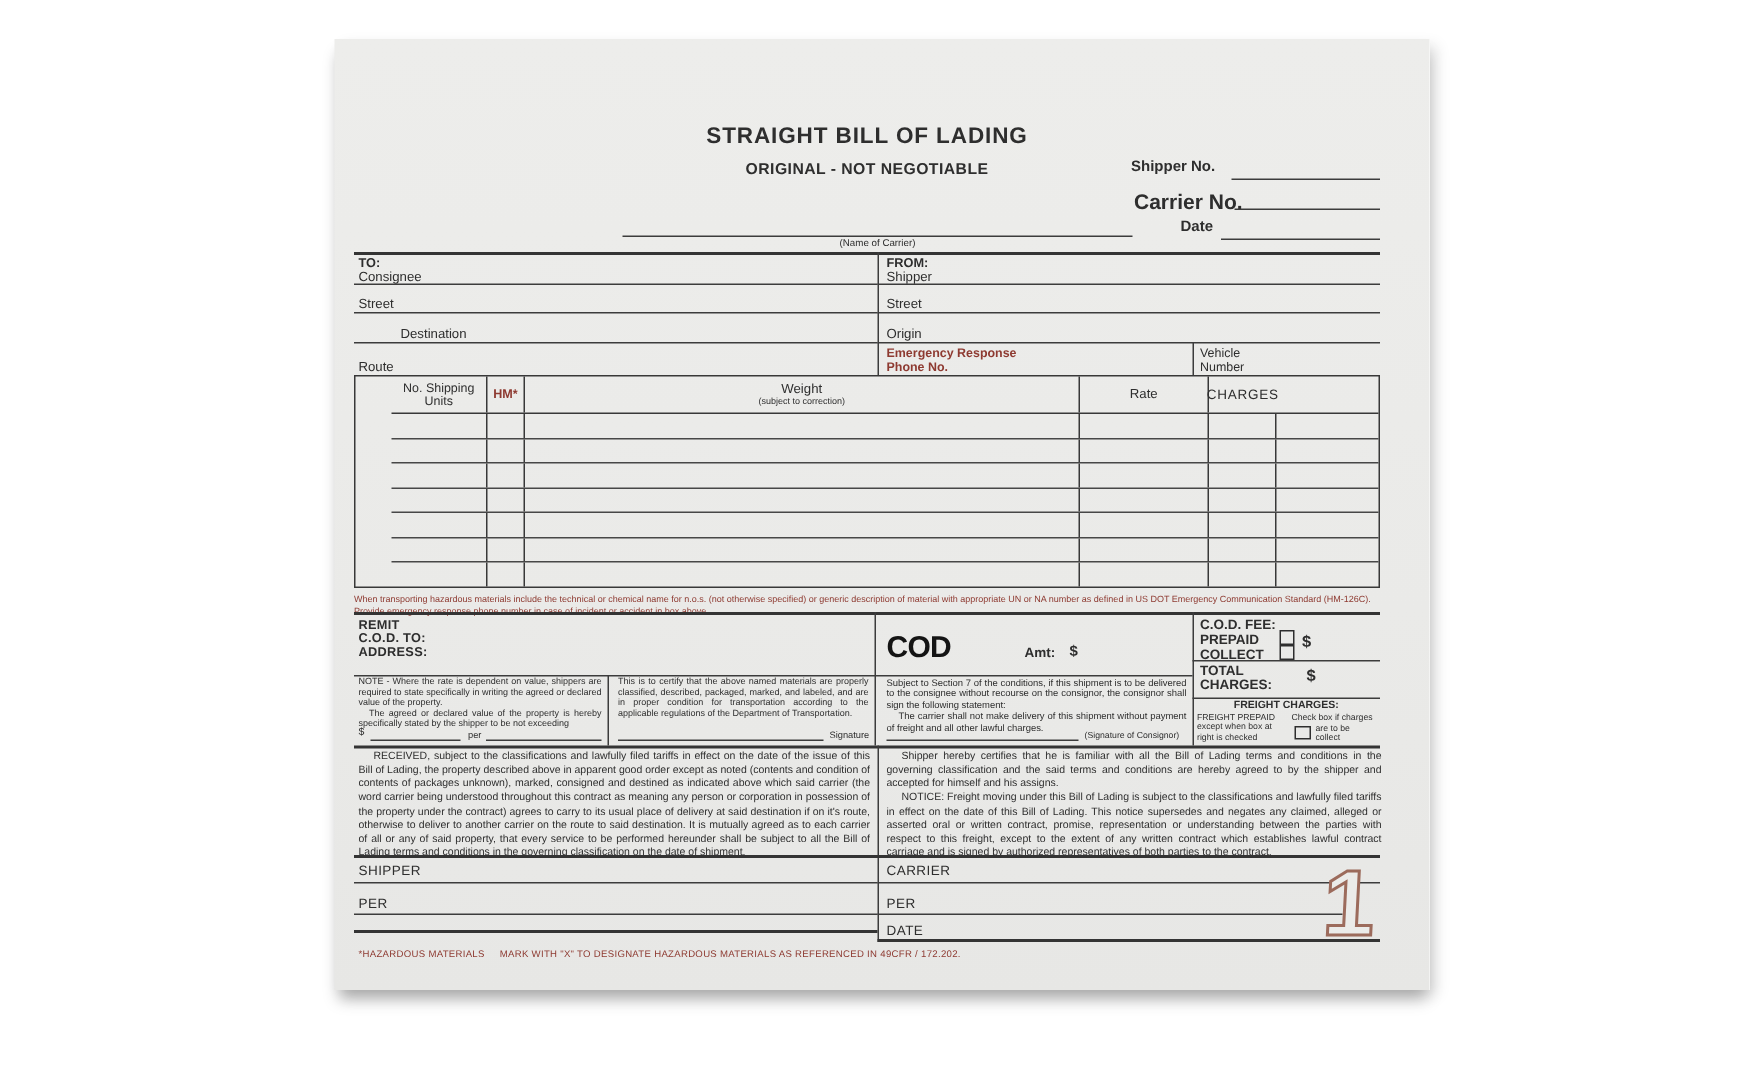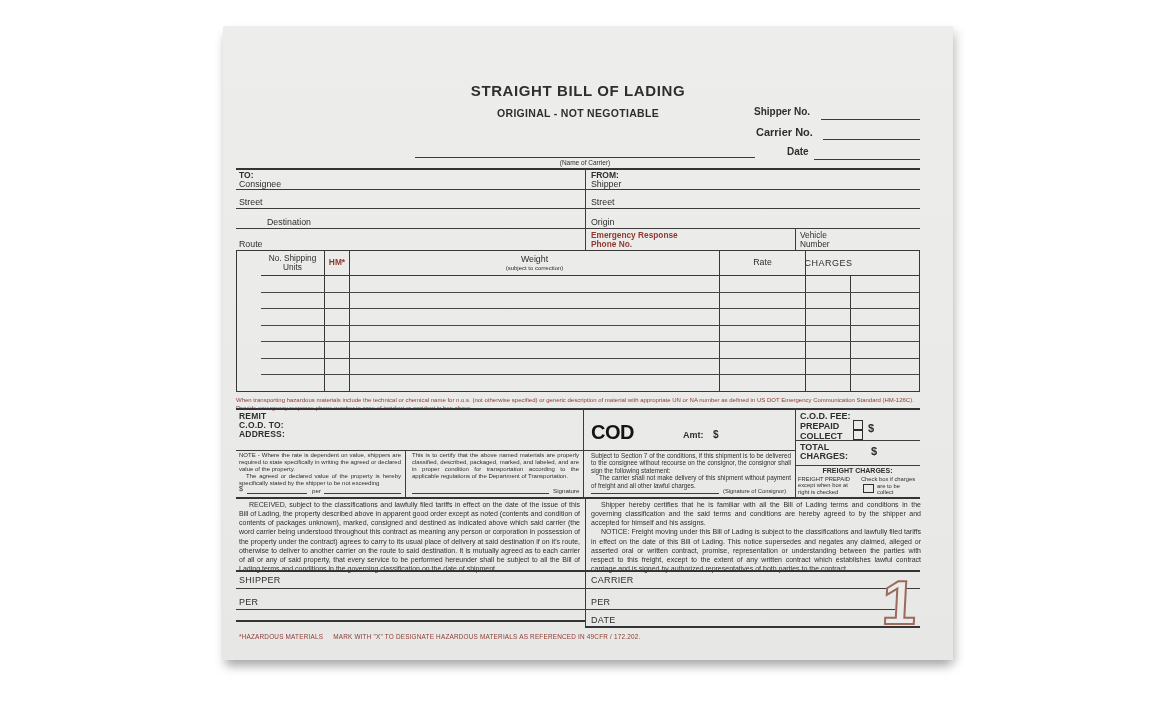--- a/index.html
+++ b/index.html
@@ -39,21 +39,21 @@
 <body>
 
 <div class="paper">
 
   <div class="t b ctr" style="left:0;top:81px;width:710px;font-size:10.5px;letter-spacing:.3px;">ORIGINAL - NOT NEGOTIABLE</div>
   <div class="t b ctr" style="left:0;top:56px;width:710px;font-size:15px;letter-spacing:.6px;">STRAIGHT BILL OF LADING</div>
 
   <div class="t b" style="left:531px;top:80px;font-size:10px;">Shipper No.</div>
   <div class="ln" style="left:598px;top:93px;width:99px;"></div>
 
-  <div class="t b" style="left:533px;top:100px;font-size:11px;">Carrier No.</div>
+  <div class="t b" style="left:533px;top:100px;font-size:14px;">Carrier No.</div>
   <div class="ln" style="left:600px;top:113px;width:97px;"></div>
 
   <div class="t b" style="left:564px;top:120px;font-size:10px;">Date</div>
   <div class="ln" style="left:591px;top:133px;width:106px;"></div>
 
   <div class="ln" style="left:192px;top:131px;width:340px;"></div>
   <div class="t ctr" style="left:192px;top:133px;width:340px;font-size:6.5px;">(Name of Carrier)</div>
 
   <div class="ln thick" style="left:13px;top:142px;width:684px;"></div>
   <div class="vln" style="left:362px;top:142px;height:82px;"></div>

